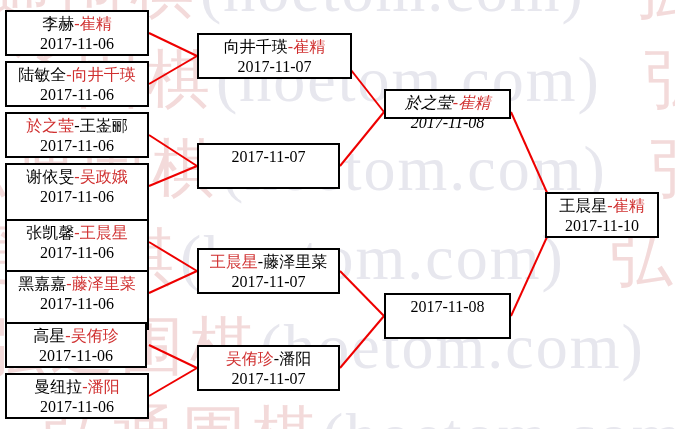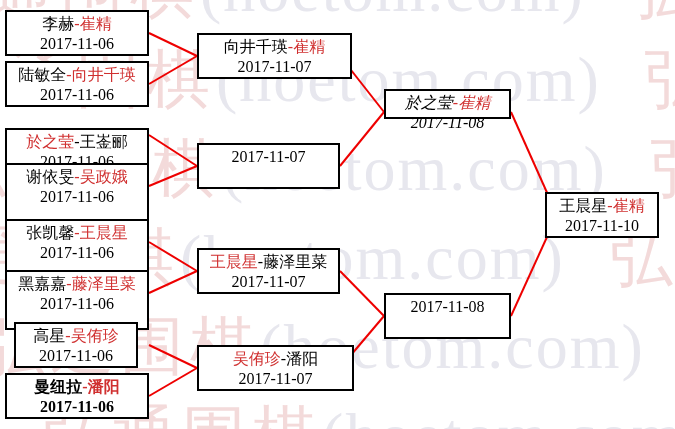--- a/index.html
+++ b/index.html
@@ -64,56 +64,56 @@
     </svg>
   <div id="bracket">
       <div class="match" style="left: 5px; top: 10px; width: 144px; height: 46px;">
         <div class="nameline"><span class="pname">李赫</span><span class="sep win">-</span><span class="pname win">崔精</span></div>
         <div class="mdate">2017-11-06</div>
       </div>
       <div class="match" style="left: 5px; top: 61px; width: 144px; height: 46px;">
         <div class="nameline"><span class="pname">陆敏全</span><span class="sep win">-</span><span class="pname win">向井千瑛</span></div>
         <div class="mdate">2017-11-06</div>
       </div>
-      <div class="match" style="left: 5px; top: 112px; width: 144px; height: 46px; margin-top: 16px;">
+      <div class="match" style="left: 5px; top: 112px; width: 144px; height: 46px;">
         <div class="nameline"><span class="pname win">於之莹</span><span class="sep">-</span><span class="pname">王崟郦</span></div>
         <div class="mdate">2017-11-06</div>
       </div>
       <div class="match" style="left: 5px; top: 163px; width: 144px; height: 62px;">
         <div class="nameline"><span class="pname">谢依旻</span><span class="sep win">-</span><span class="pname win">吴政娥</span></div>
         <div class="mdate">2017-11-06</div>
       </div>
       <div class="match" style="left: 5px; top: 219px; width: 144px; height: 56px;">
         <div class="nameline"><span class="pname">张凯馨</span><span class="sep win">-</span><span class="pname win">王晨星</span></div>
         <div class="mdate">2017-11-06</div>
       </div>
       <div class="match" style="left: 5px; top: 270px; width: 144px; height: 60px;">
         <div class="nameline"><span class="pname">黑嘉嘉</span><span class="sep win">-</span><span class="pname win">藤泽里菜</span></div>
         <div class="mdate">2017-11-06</div>
       </div>
-      <div class="match" style="left: 14px; top: 322px; width: 124px; height: 46px;">
+      <div class="match" style="left: 5px; top: 322px; width: 142px; height: 46px;">
         <div class="nameline"><span class="pname">高星</span><span class="sep win">-</span><span class="pname win">吴侑珍</span></div>
         <div class="mdate">2017-11-06</div>
       </div>
-      <div class="match" style="left: 5px; top: 373px; width: 144px; height: 46px; font-weight: bold;">
+      <div class="match" style="left: 5px; top: 373px; width: 144px; height: 46px;">
         <div class="nameline"><span class="pname">曼纽拉</span><span class="sep win">-</span><span class="pname win">潘阳</span></div>
         <div class="mdate">2017-11-06</div>
       </div>
       <div class="match" style="left: 197px; top: 33px; width: 155px; height: 46px;">
         <div class="nameline"><span class="pname">向井千瑛</span><span class="sep win">-</span><span class="pname win">崔精</span></div>
         <div class="mdate">2017-11-07</div>
       </div>
       <div class="match" style="left: 197px; top: 143px; width: 143px; height: 46px;">
         <div class="mdate">2017-11-07</div>
       </div>
       <div class="match" style="left: 197px; top: 248px; width: 143px; height: 46px;">
         <div class="nameline"><span class="pname win">王晨星</span><span class="sep">-</span><span class="pname">藤泽里菜</span></div>
         <div class="mdate">2017-11-07</div>
       </div>
-      <div class="match" style="left: 197px; top: 345px; width: 157px; height: 46px;">
+      <div class="match" style="left: 197px; top: 345px; width: 143px; height: 46px;">
         <div class="nameline"><span class="pname win">吴侑珍</span><span class="sep">-</span><span class="pname">潘阳</span></div>
         <div class="mdate">2017-11-07</div>
       </div>
       <div class="match" style="left: 384px; top: 89px; width: 127px; height: 30px; font-style: italic;">
         <div class="nameline"><span class="pname">於之莹</span><span class="sep win">-</span><span class="pname win">崔精</span></div>
         <div class="mdate">2017-11-08</div>
       </div>
       <div class="match" style="left: 384px; top: 293px; width: 127px; height: 46px;">
         <div class="mdate">2017-11-08</div>
       </div>

